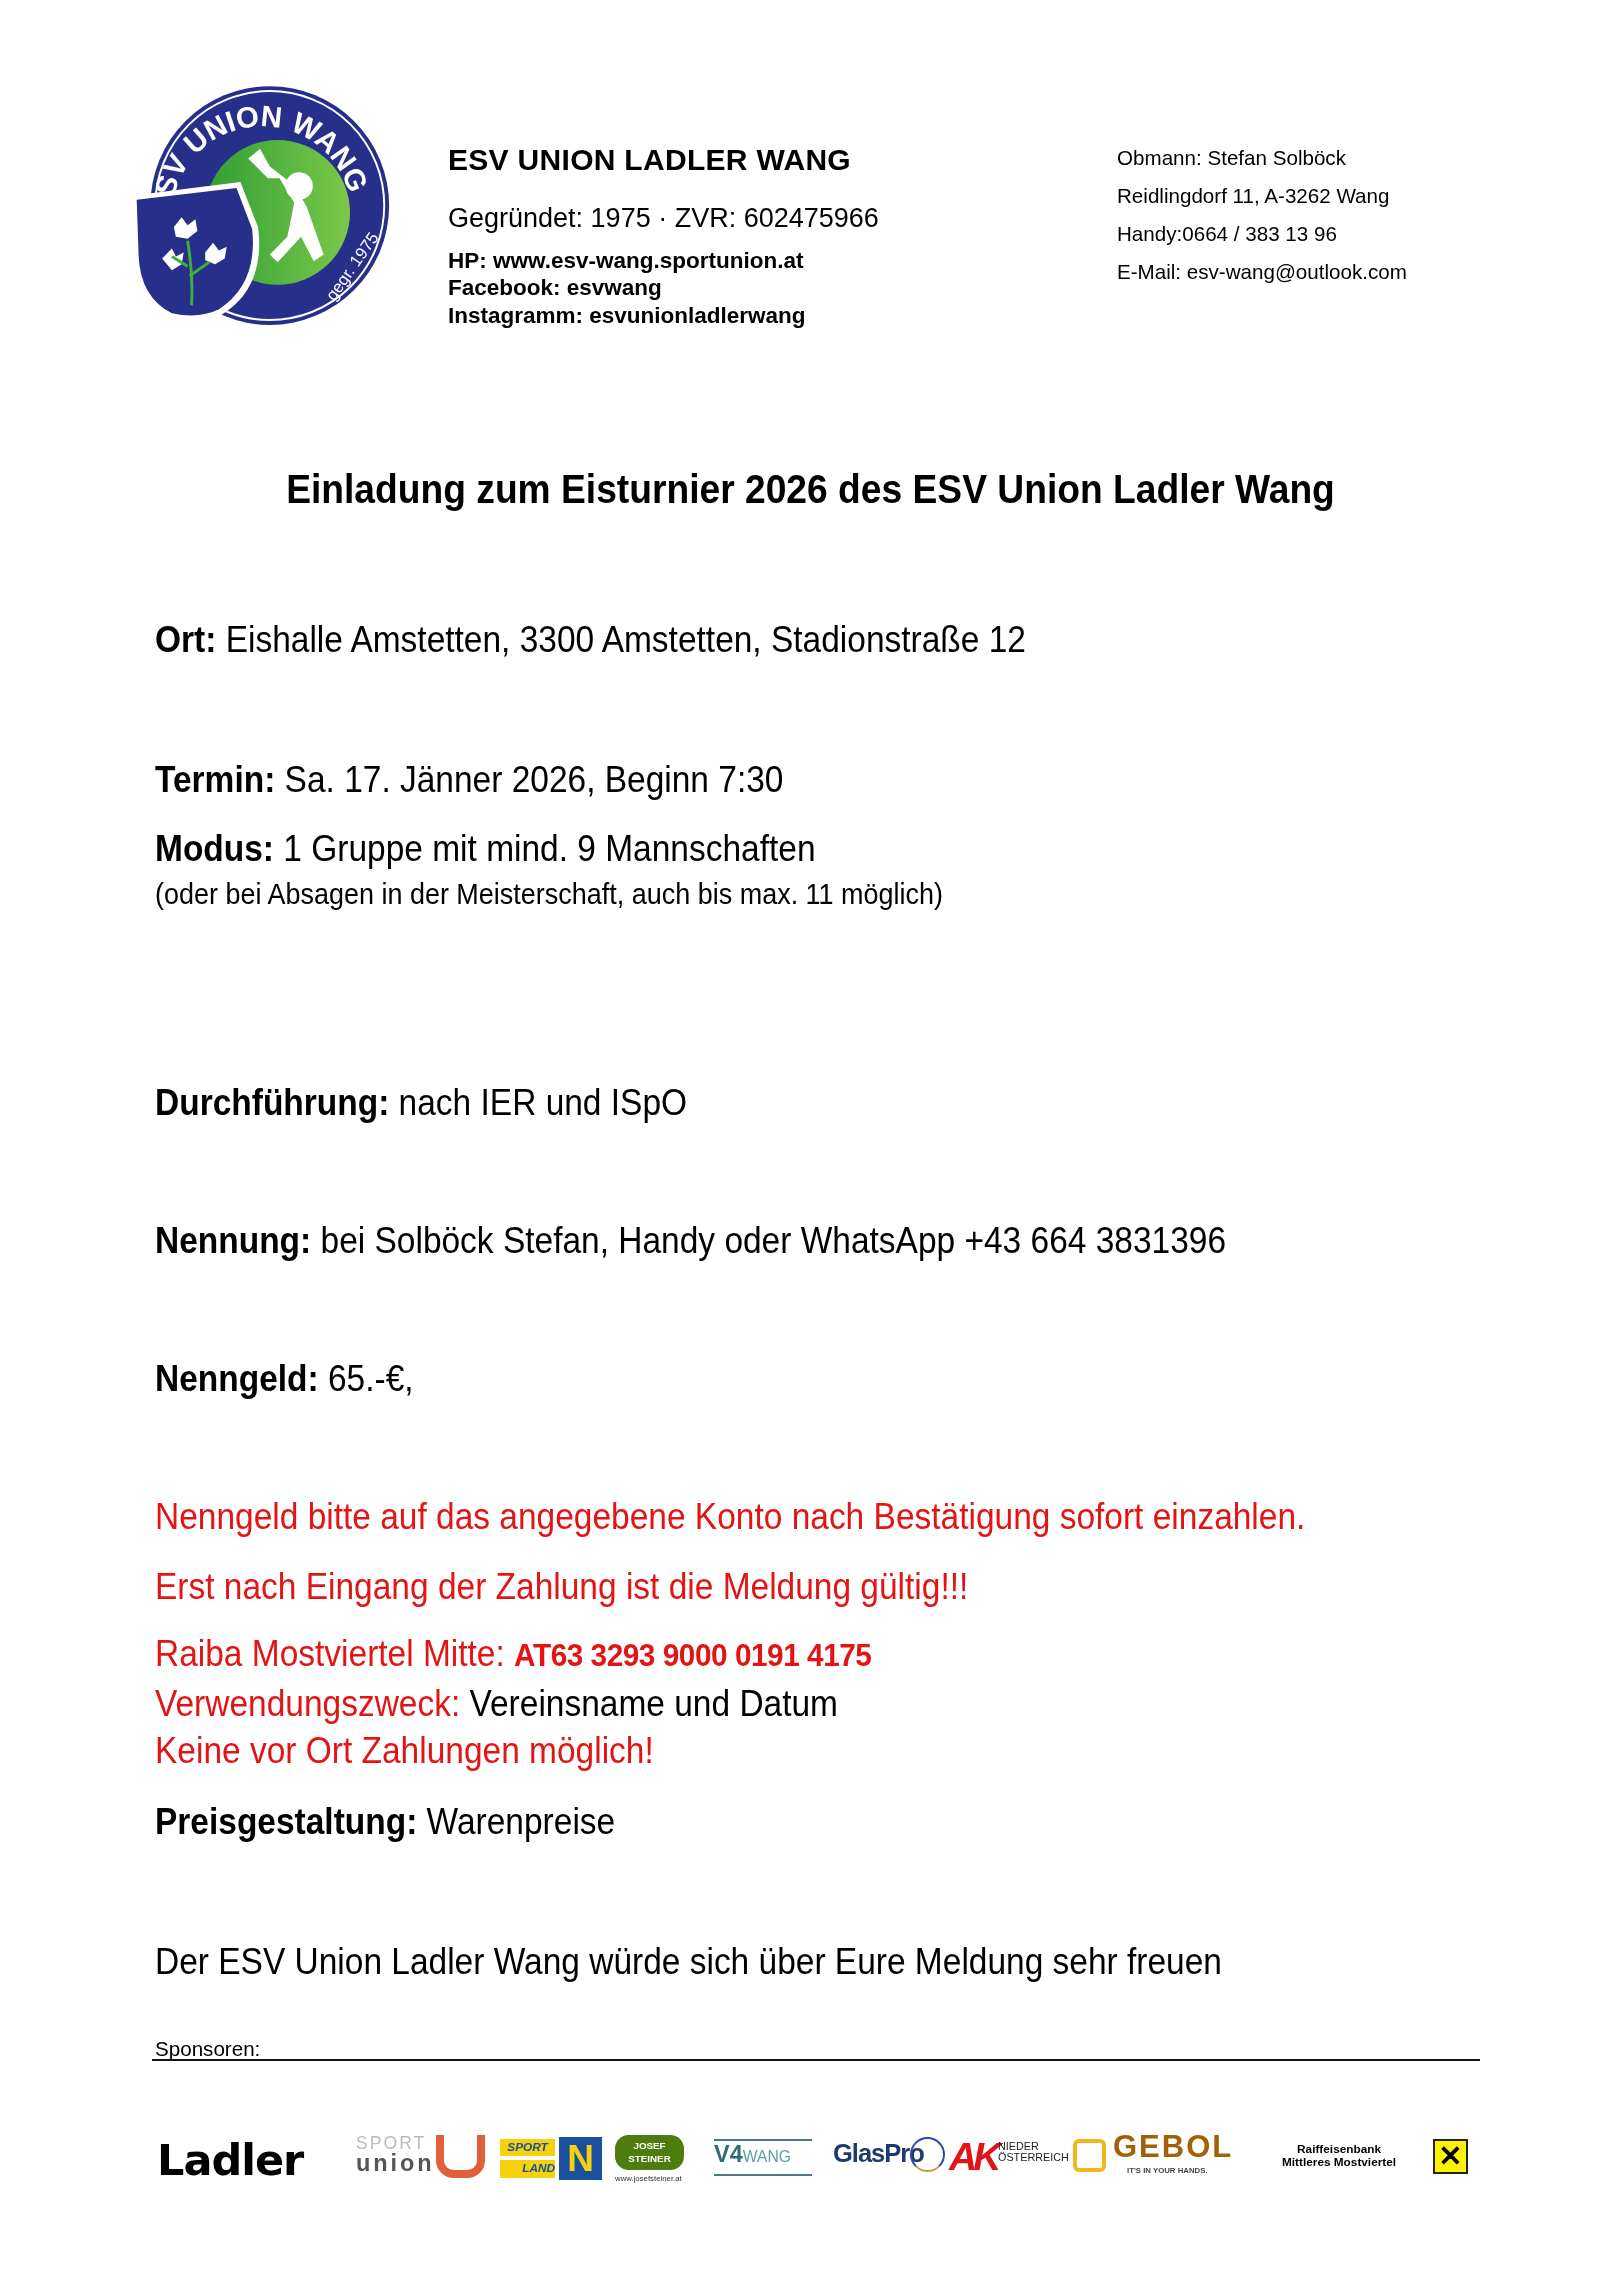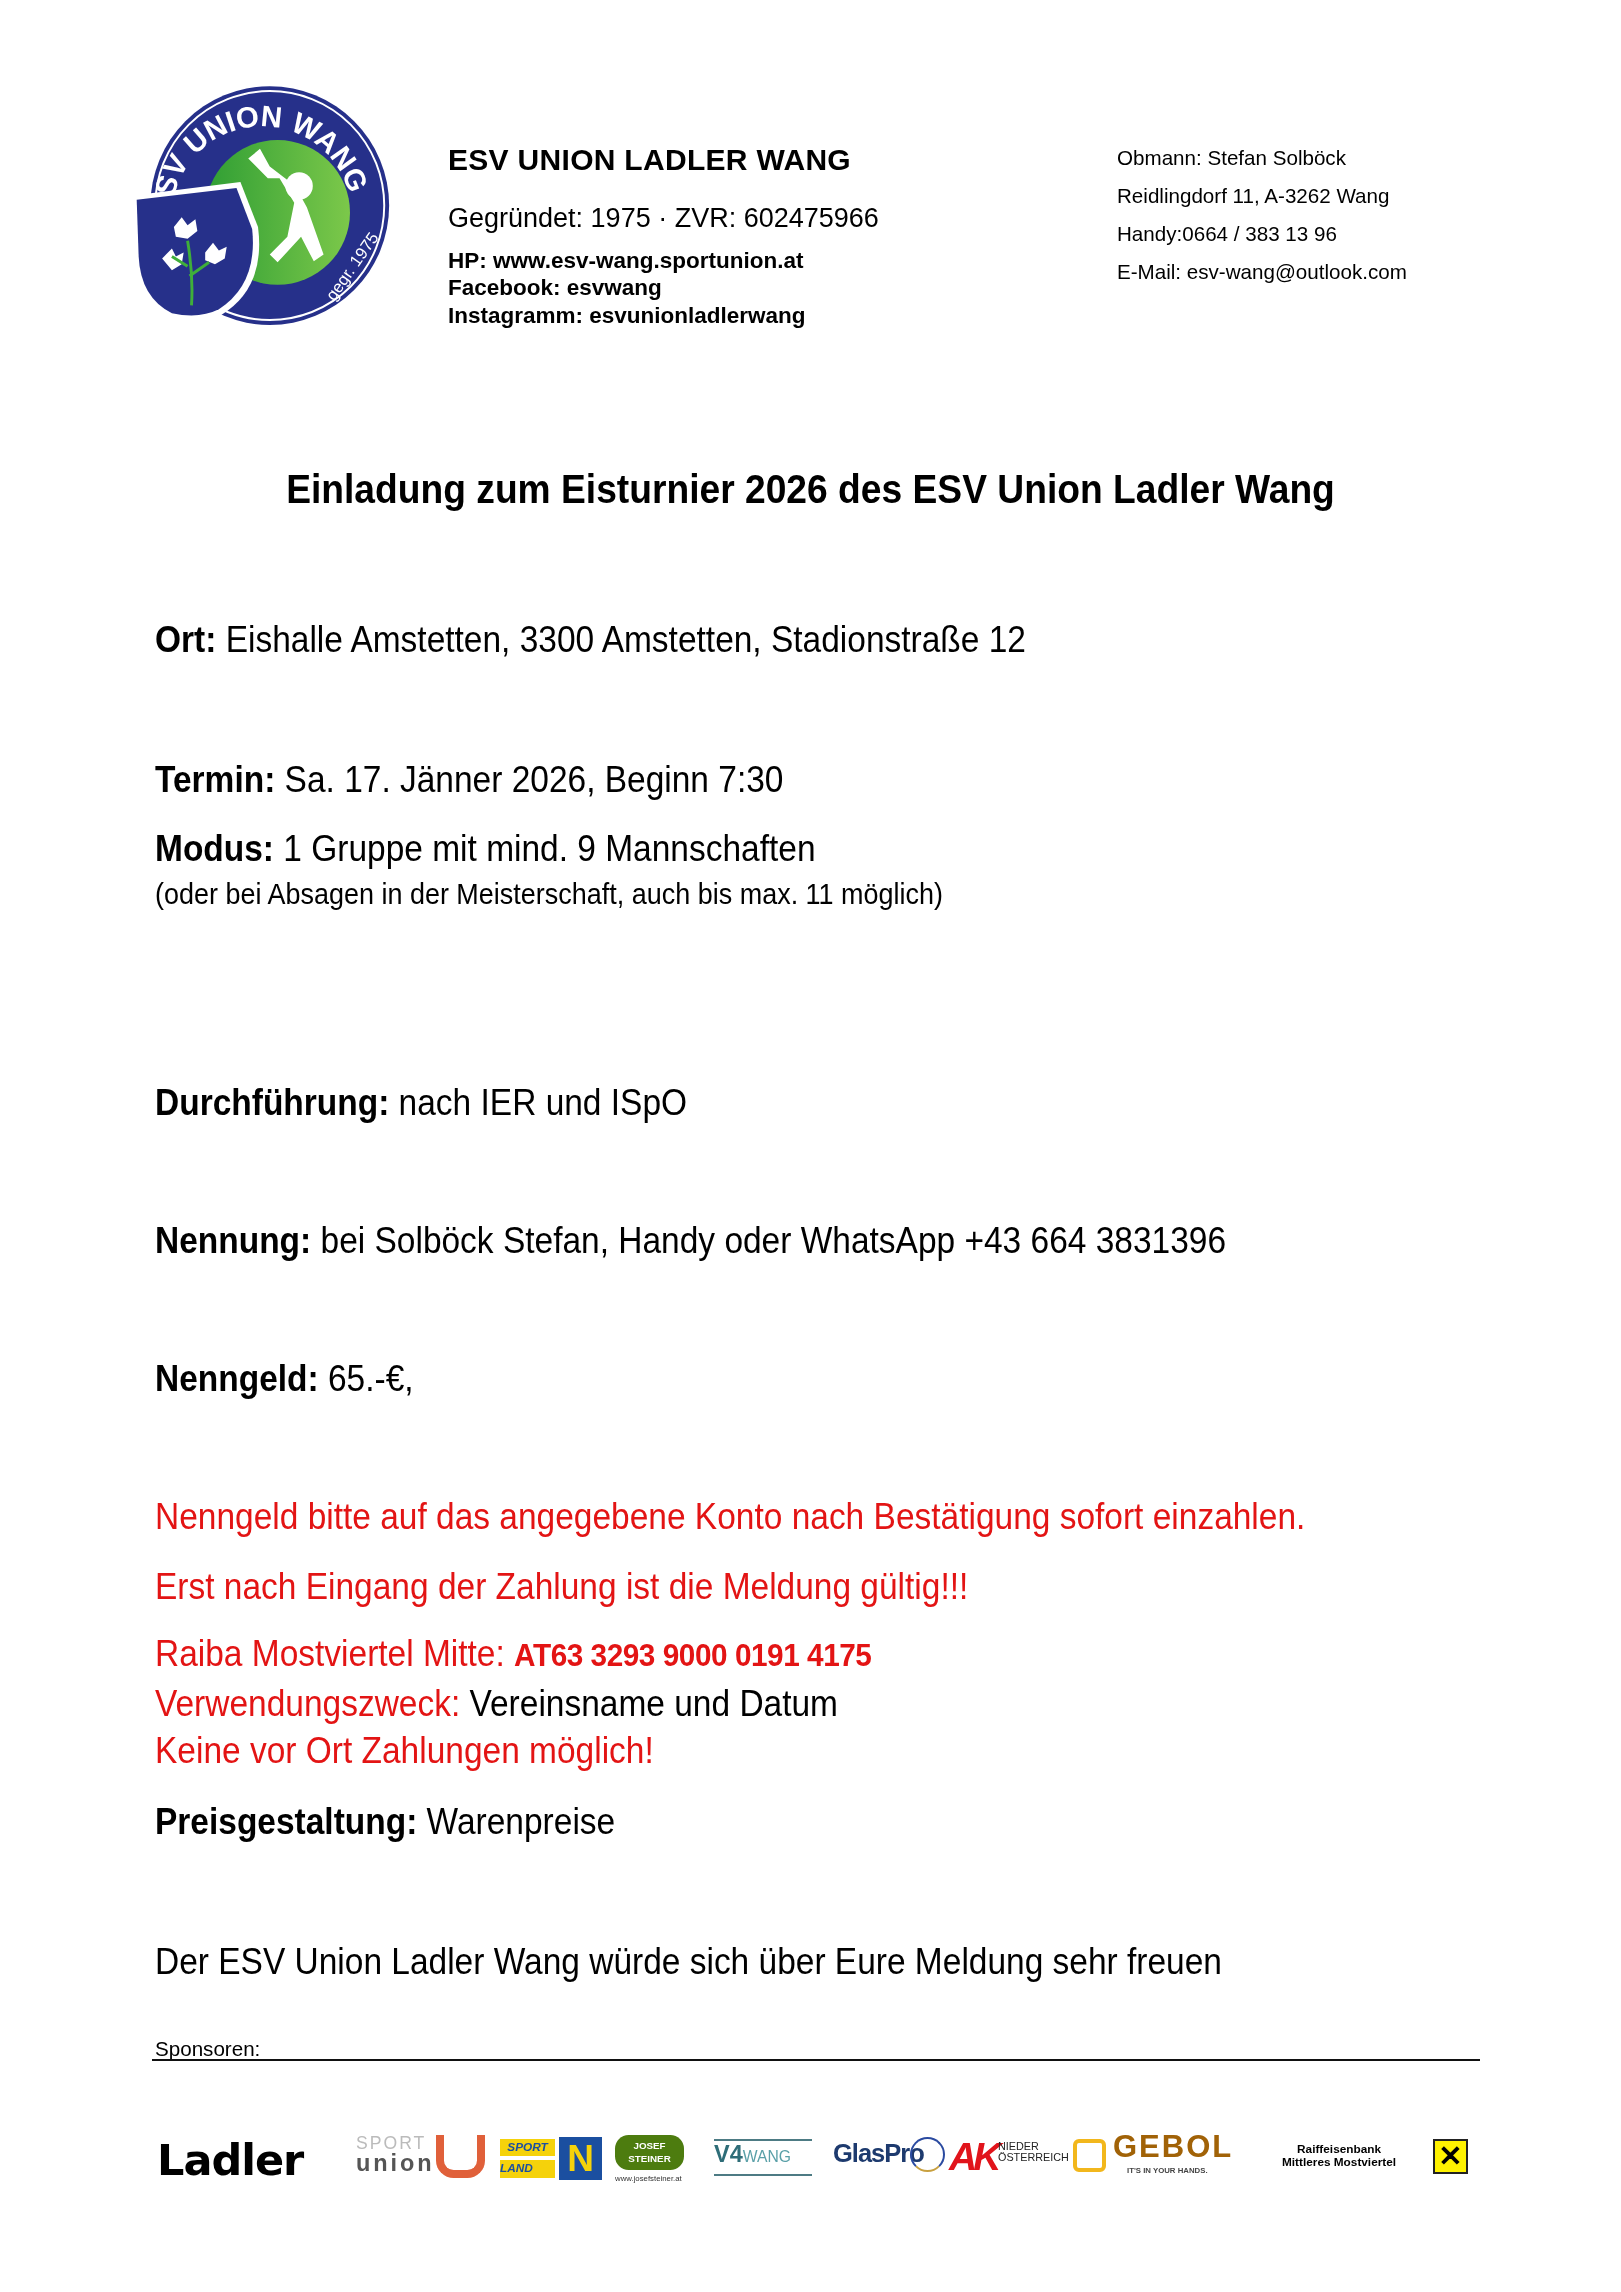--- a/index.html
+++ b/index.html
@@ -135,21 +135,21 @@
   <div class="sp" style="left:0;top:7.8px;font-family:'DejaVu Sans',sans-serif;font-weight:bold;font-size:43px;letter-spacing:-1px;">Ladler</div>
 
   <div class="sp" style="left:199px;top:7.8px;width:69px;">
     <div style="font-size:17.6px;color:#bbb;letter-spacing:2px;line-height:17.6px;">SPORT</div>
     <div style="font-size:23.5px;font-weight:bold;color:#555;letter-spacing:2.9px;line-height:23.5px;">union</div>
   </div>
   <div class="sp" style="left:279px;top:7.8px;width:33px;height:35px;border-radius:0 0 17.6px 17.6px;border:8.8px solid #e0603a;border-top:none;"></div>
 
   <div class="sp" style="left:343px;top:11.8px;">
     <div style="background:#f5d20b;color:#1b4fa0;font-size:11.8px;font-weight:bold;font-style:italic;width:55px;height:17.6px;line-height:17.6px;text-align:center;">SPORT</div>
-    <div style="margin-top:3.9px;background:#f5d20b;color:#1b4fa0;font-size:11.8px;font-weight:bold;font-style:italic;width:55px;height:17.6px;line-height:17.6px;text-align:left;">LAND</div>
+    <div style="margin-top:3.9px;background:#f5d20b;color:#1b4fa0;font-size:11.8px;font-weight:bold;font-style:italic;width:55px;height:17.6px;line-height:17.6px;text-align:right;">LAND</div>
   </div>
   <div class="sp" style="left:402px;top:9.8px;width:43px;height:43px;background:#1b4fa0;color:#f5d20b;font-weight:bold;font-size:37px;line-height:43px;text-align:center;">N</div>
 
   <div class="sp" style="left:458px;top:7.8px;">
     <div style="background:#4d7c0f;color:#fff;border-radius:13.7px;width:69px;height:35px;text-align:center;font-size:9.8px;font-weight:bold;line-height:13.7px;padding-top:3.9px;box-sizing:border-box;">
       <div>JOSEF</div>
       <div>STEINER</div>
     </div>
     <div style="font-size:7.8px;color:#333;margin-top:3.9px;">www.josefsteiner.at</div>
   </div>

